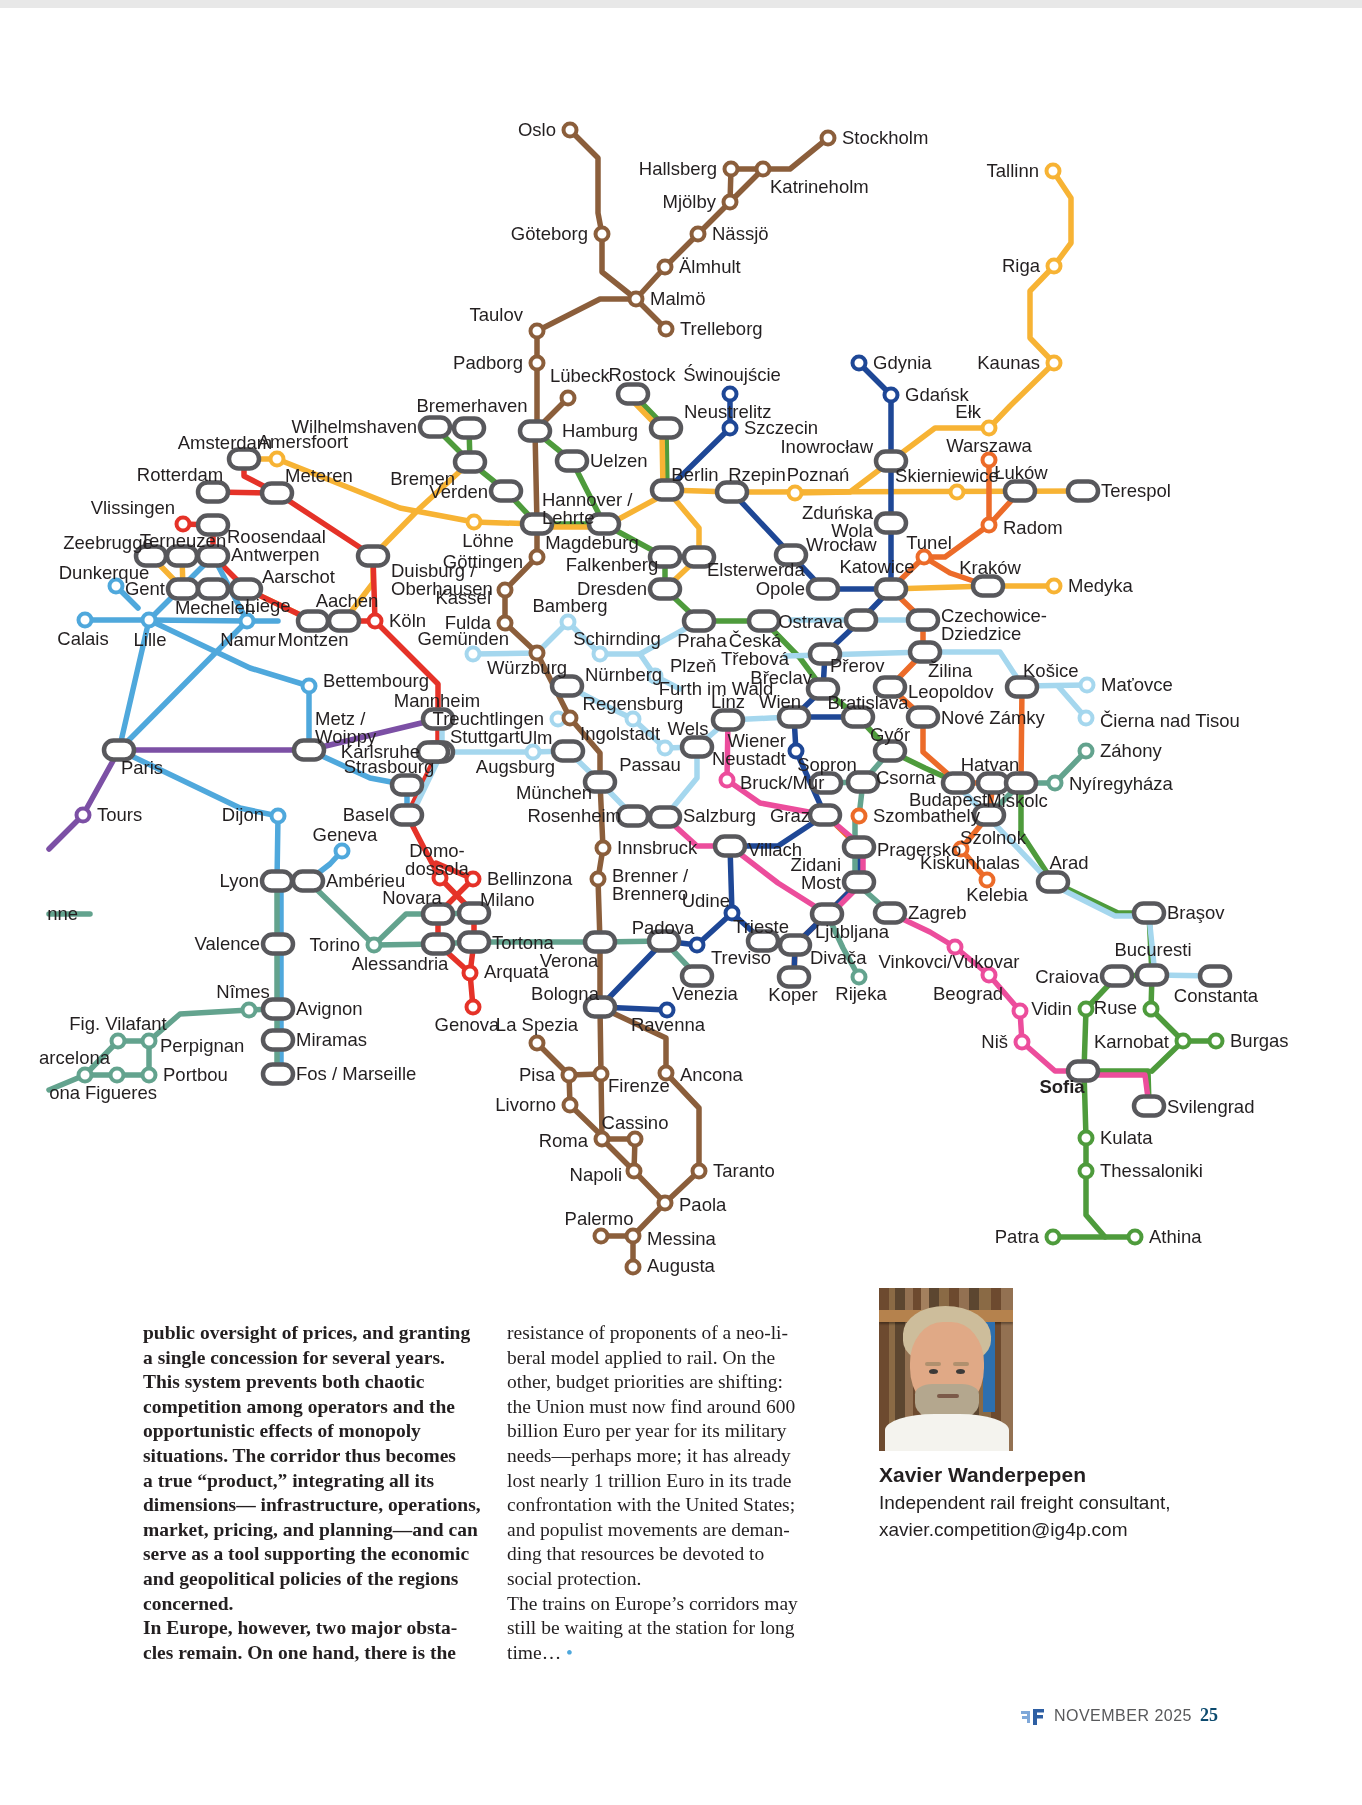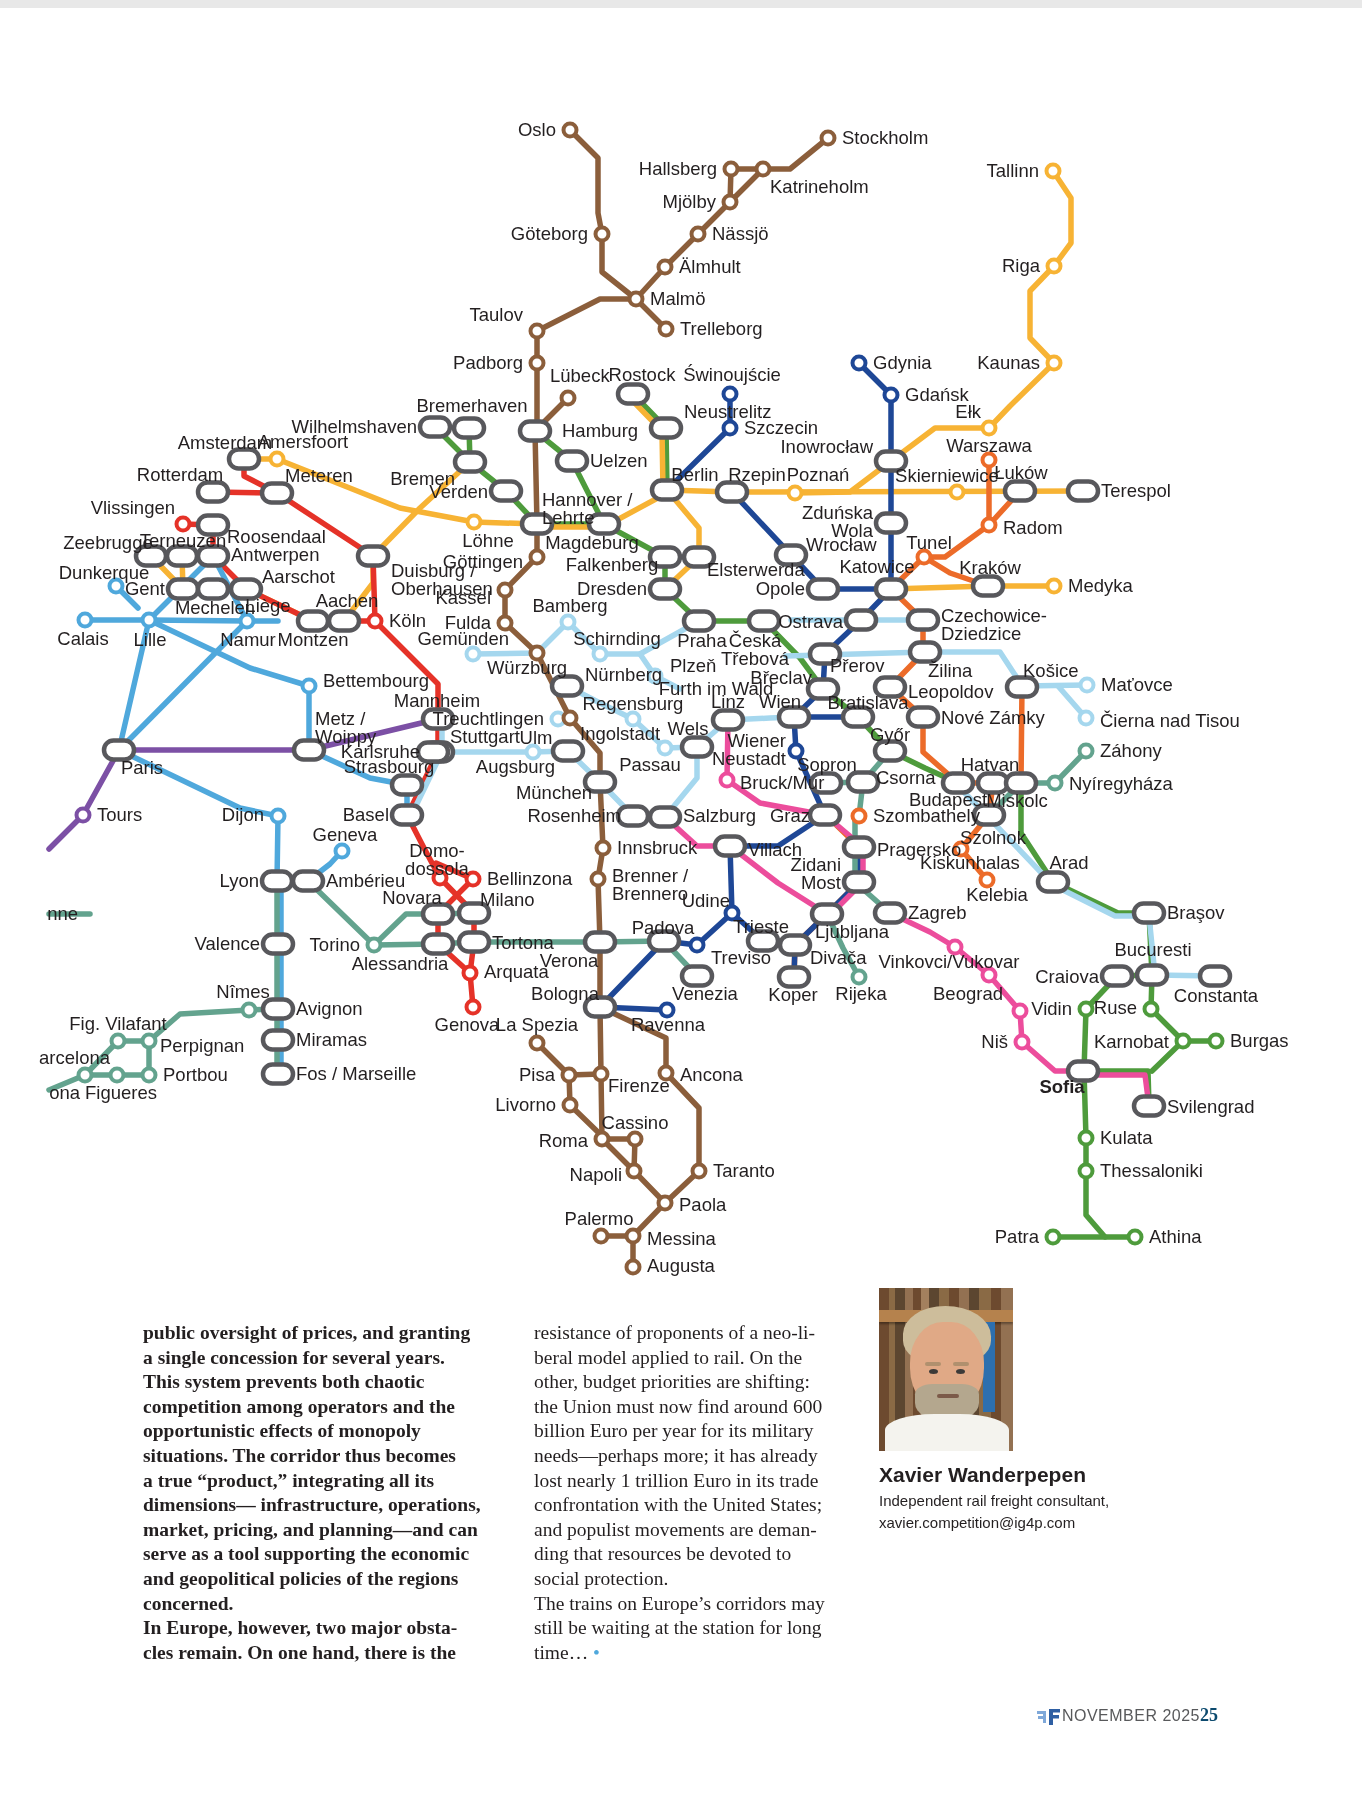--- a/index.html
+++ b/index.html
@@ -3,39 +3,39 @@
 <meta charset="utf-8">
 <style>
   html,body{margin:0;padding:0;background:#e8e8e8;}
   #page{position:relative;width:1362px;height:1805px;background:#ffffff;margin:8px auto;overflow:hidden;
         font-family:"Liberation Sans",sans-serif;}
   #map-wrap{position:absolute;left:0;top:0;width:1362px;height:1290px;}
   #map-wrap svg{display:block;}
   .article-col{position:absolute;width:345px;font-family:"Liberation Serif",serif;
                font-size:19.5px;line-height:24.6px;color:#231f20;white-space:pre-line;}
   #col1{left:143px;top:1313px;font-weight:bold;}
-  #col2{left:534px;top:1313px;}
+  #col2{left:507px;top:1313px;}
   .end-bullet{color:#4fa8dc;font-size:19.5px;}
   #bio{position:absolute;left:879px;top:1280px;width:300px;}
   #author-photo{position:relative;width:134px;height:163px;overflow:hidden;background:#8a6south;}
   #author-photo .books{position:absolute;left:0;top:0;width:100%;height:100%;
      background:
        linear-gradient(90deg,#6d4a2f 0 10px,#8a6a45 10px 16px,#5c4630 16px 26px,#937152 26px 34px,#6d4a2f 34px 42px,#a3805e 42px 50px,#5c4630 50px 60px,#8a6a45 60px 70px,#6d4a2f 70px 80px,#937152 80px 90px,#5c4630 90px 100px,#8a6a45 100px 112px,#6d4a2f 112px 122px,#937152 122px 134px);}
   #author-photo .shelf{position:absolute;left:0;top:22px;width:100%;height:12px;background:#b5824d;box-shadow:0 2px 2px rgba(0,0,0,.35);}
   #author-photo .book-blue{position:absolute;right:18px;top:34px;width:12px;height:90px;background:#2d6fae;}
   #author-photo .hair{position:absolute;left:24px;top:18px;width:88px;height:58px;background:#cdbd9b;border-radius:48% 52% 40% 40%;}
   #author-photo .face{position:absolute;left:31px;top:34px;width:74px;height:92px;background:#e0a986;border-radius:46% 46% 52% 52%;}
   #author-photo .brow{position:absolute;width:16px;height:4px;background:#b0906e;border-radius:2px;top:74px;}
   #author-photo .eye{position:absolute;width:9px;height:5px;background:#3c3a38;border-radius:50%;top:81px;}
   #author-photo .beard{position:absolute;left:36px;top:96px;width:64px;height:38px;background:#b4a78e;border-radius:30% 30% 55% 55%;}
   #author-photo .mouth{position:absolute;left:58px;top:106px;width:22px;height:4px;background:#7c5a49;border-radius:3px;}
   #author-photo .shirt{position:absolute;left:6px;top:126px;width:124px;height:40px;background:#f4f3ee;border-radius:40% 40% 0 0;}
   #bio-name{margin-top:12px;font-size:21px;font-weight:bold;color:#231f20;}
-  #bio-role,#bio-email{font-size:15px;color:#231f20;margin-top:5px;font-family:"Liberation Sans",sans-serif;}
-  #footer{position:absolute;right:144px;top:1697px;display:flex;align-items:center;}
+  #bio-role,#bio-email{font-size:19px;color:#231f20;margin-top:5px;font-family:"Liberation Sans",sans-serif;}
+  #footer{position:absolute;right:144px;top:1697px;display:flex;align-items:center;gap:8px;}
   #footer-date{font-size:16px;color:#58595b;letter-spacing:.5px;}
   #footer-page{font-size:18px;font-weight:bold;color:#0c4a6e;font-family:Liberation Serif, serif;}
 </style>
 </head>
 <body>
 
 <div id="page">
 
   <div id="map-wrap">
     <svg id="map-svg" width="1362" height="1290" viewBox="0 0 1362 1290">

